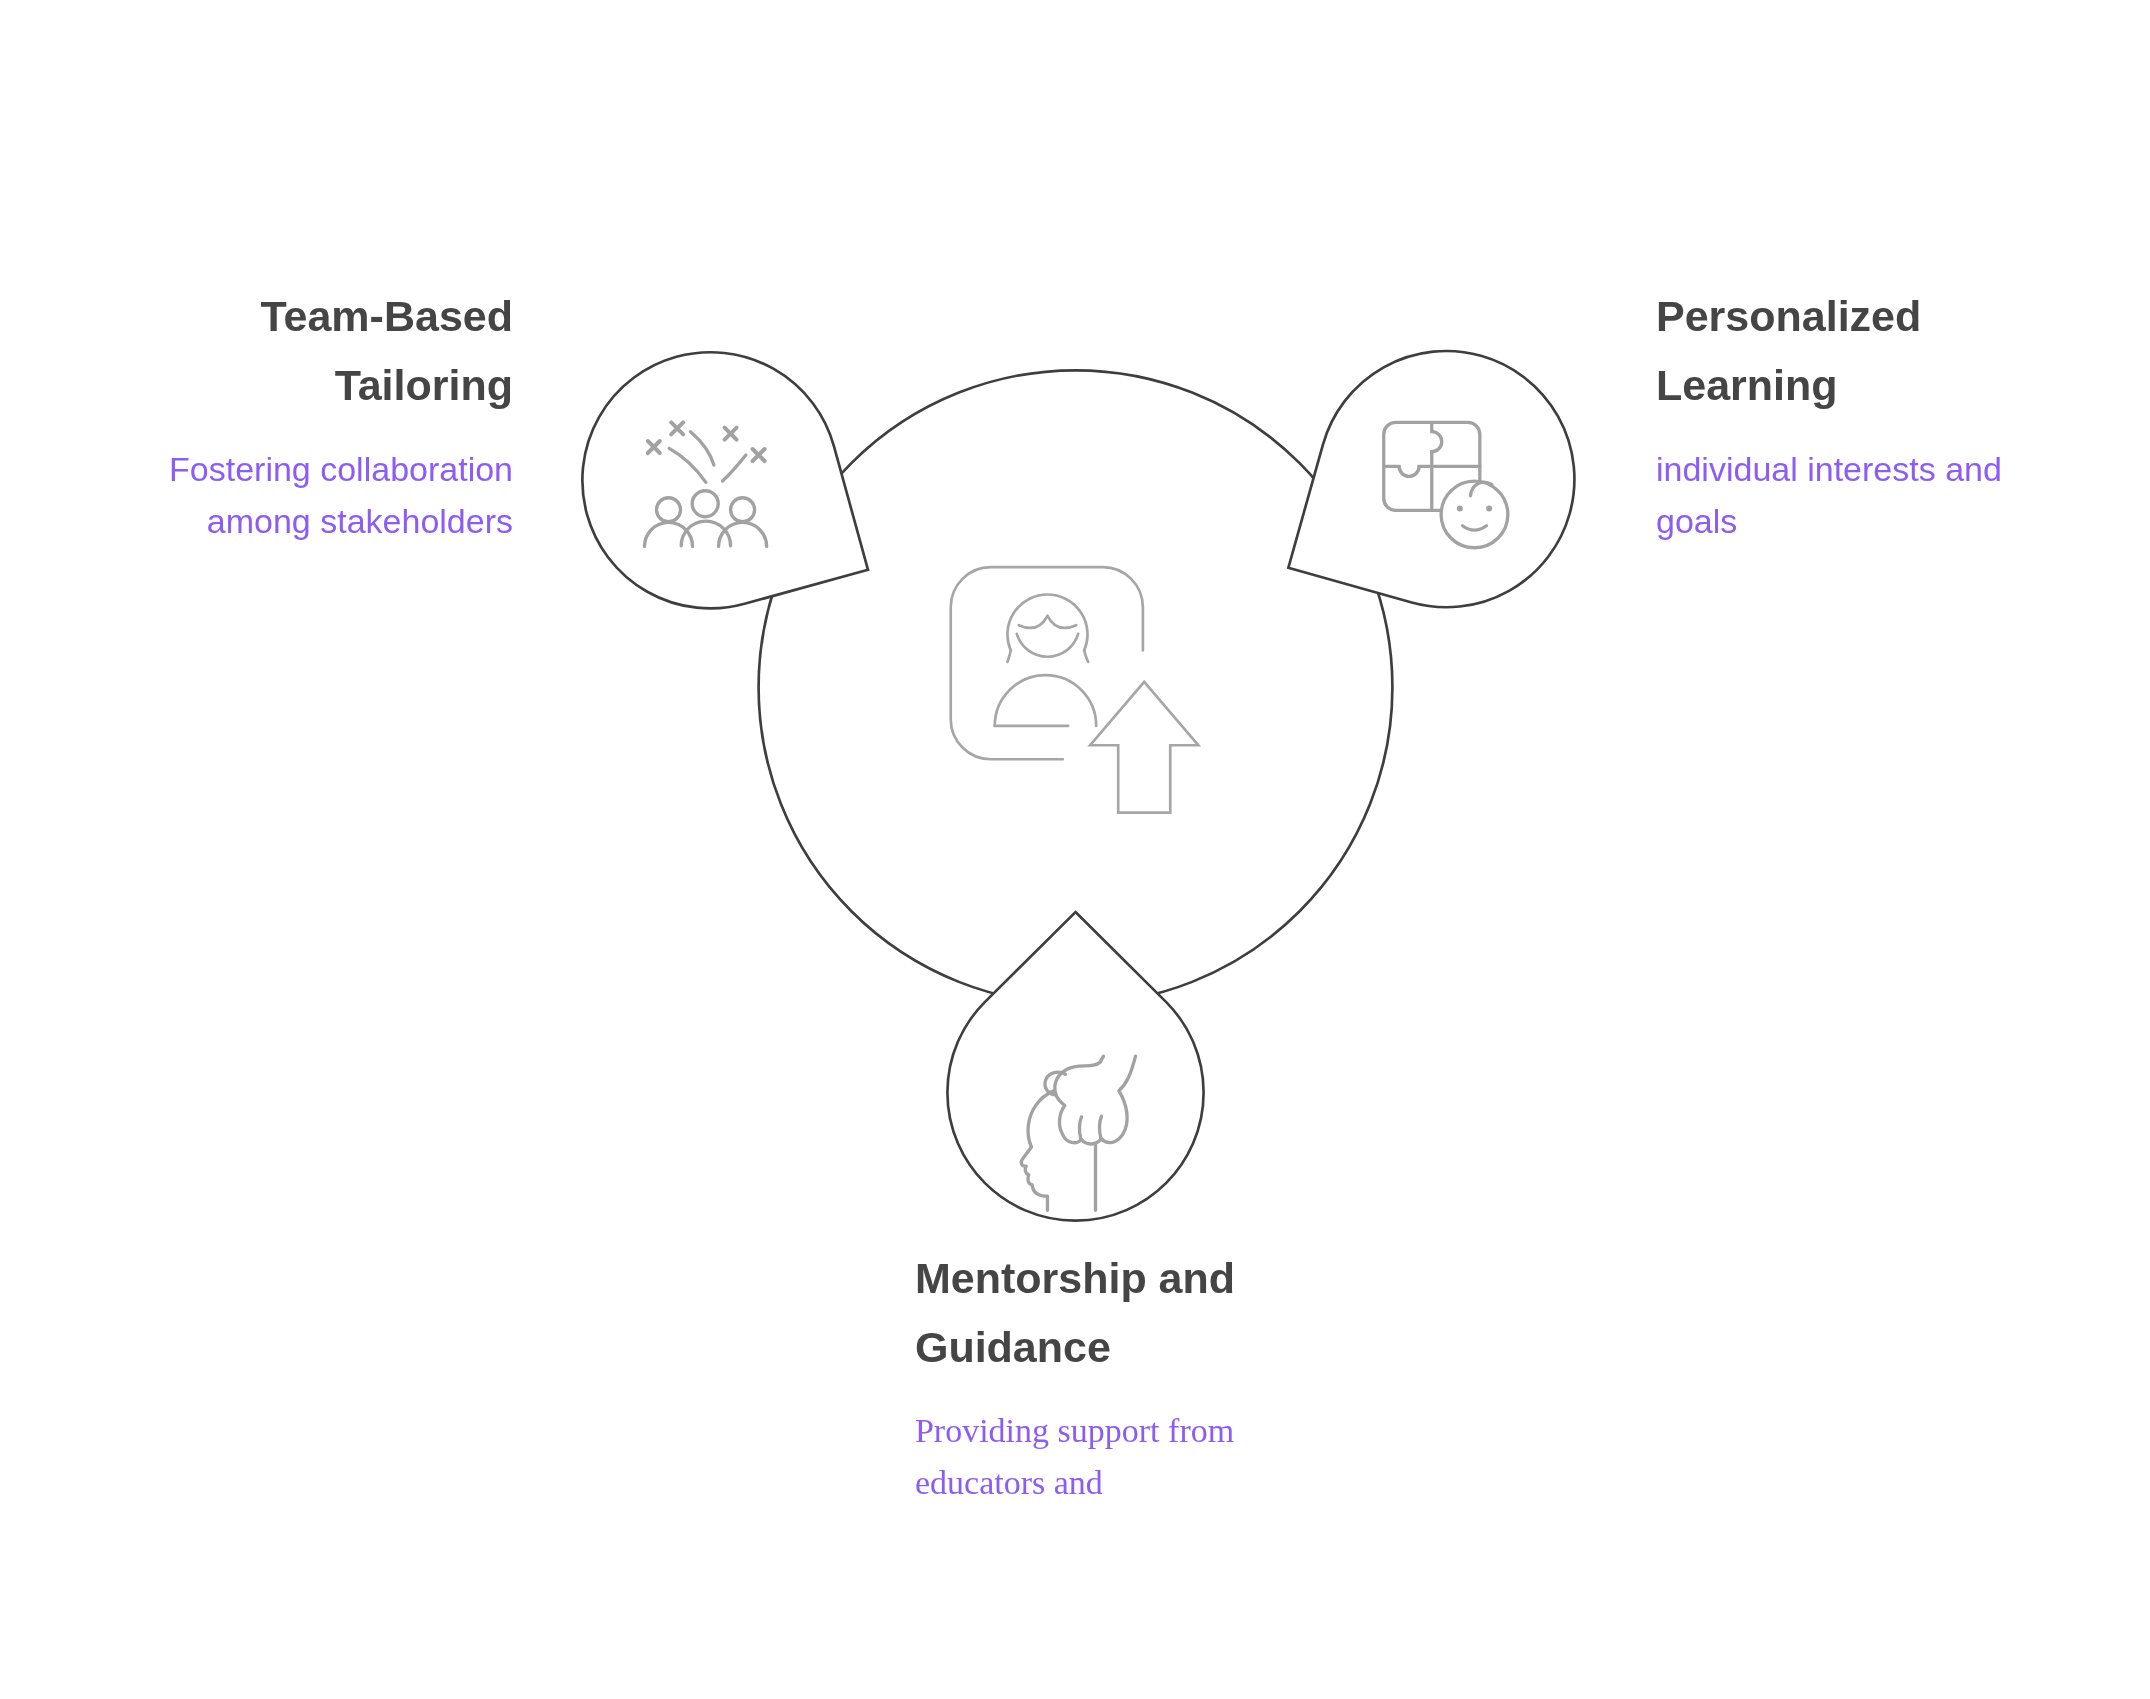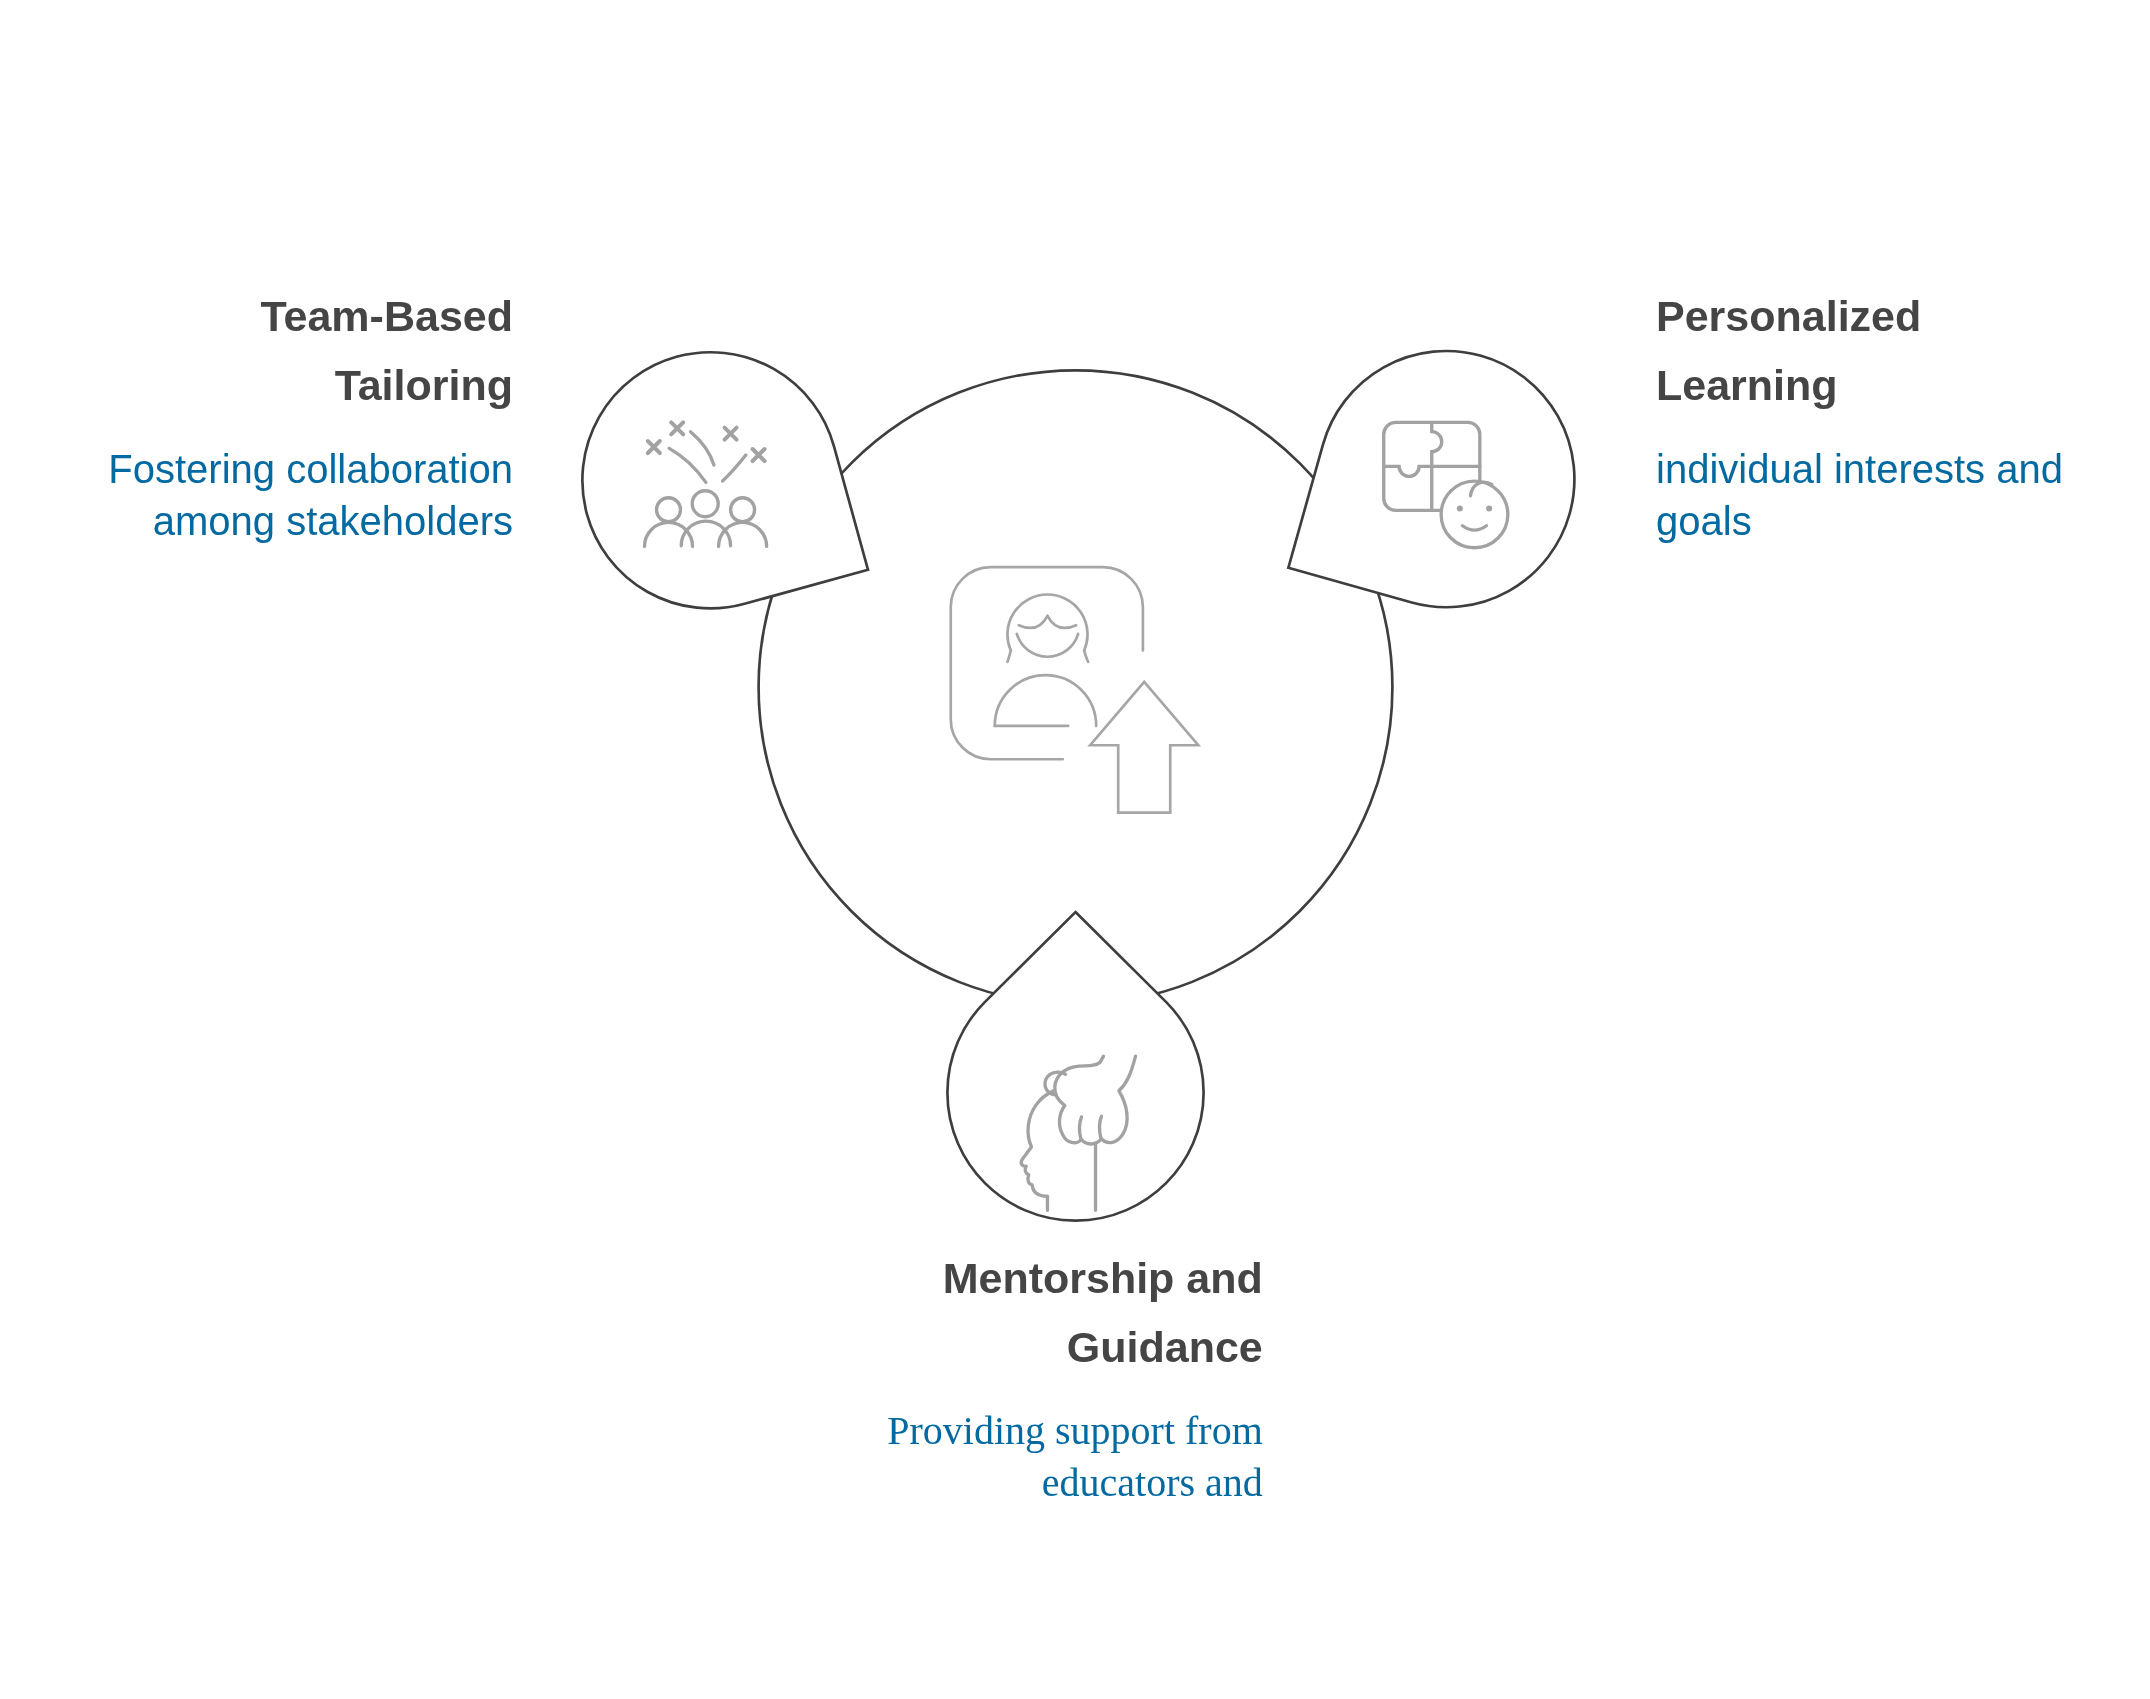--- a/index.html
+++ b/index.html
@@ -13,28 +13,28 @@
   }
   .diagram-svg{position:absolute;left:0;top:0;width:2151px;height:1700px;}
   .note{position:absolute;}
   .note-title{
     font-size:43px;
     line-height:69px;
     font-weight:bold;
     color:#454545;
   }
   .note-desc{
-    font-size:40px;
+    font-size:34px;
     line-height:52px;
-    color:#0369a1;
+    color:#8b5cf6;
     margin-top:23px;
   }
   .note-team{right:1638px;top:282px;text-align:right;}
   .note-learning{left:1656px;top:282px;text-align:left;}
-  .note-mentorship{left:1075px;top:1244px;transform:translateX(-50%);text-align:right;white-space:nowrap;}
+  .note-mentorship{left:1075px;top:1244px;transform:translateX(-50%);text-align:left;white-space:nowrap;}
   .note-mentorship .note-desc{font-family:Liberation Serif, serif;}
 </style>
 </head>
 <body>
 
 <div class="page">
 
   <svg class="diagram-svg" viewBox="0 0 3224 2548">
 
     <circle cx="1612" cy="1030" r="475" fill="#ffffff" stroke="#3e3e3e" stroke-width="4"></circle>

